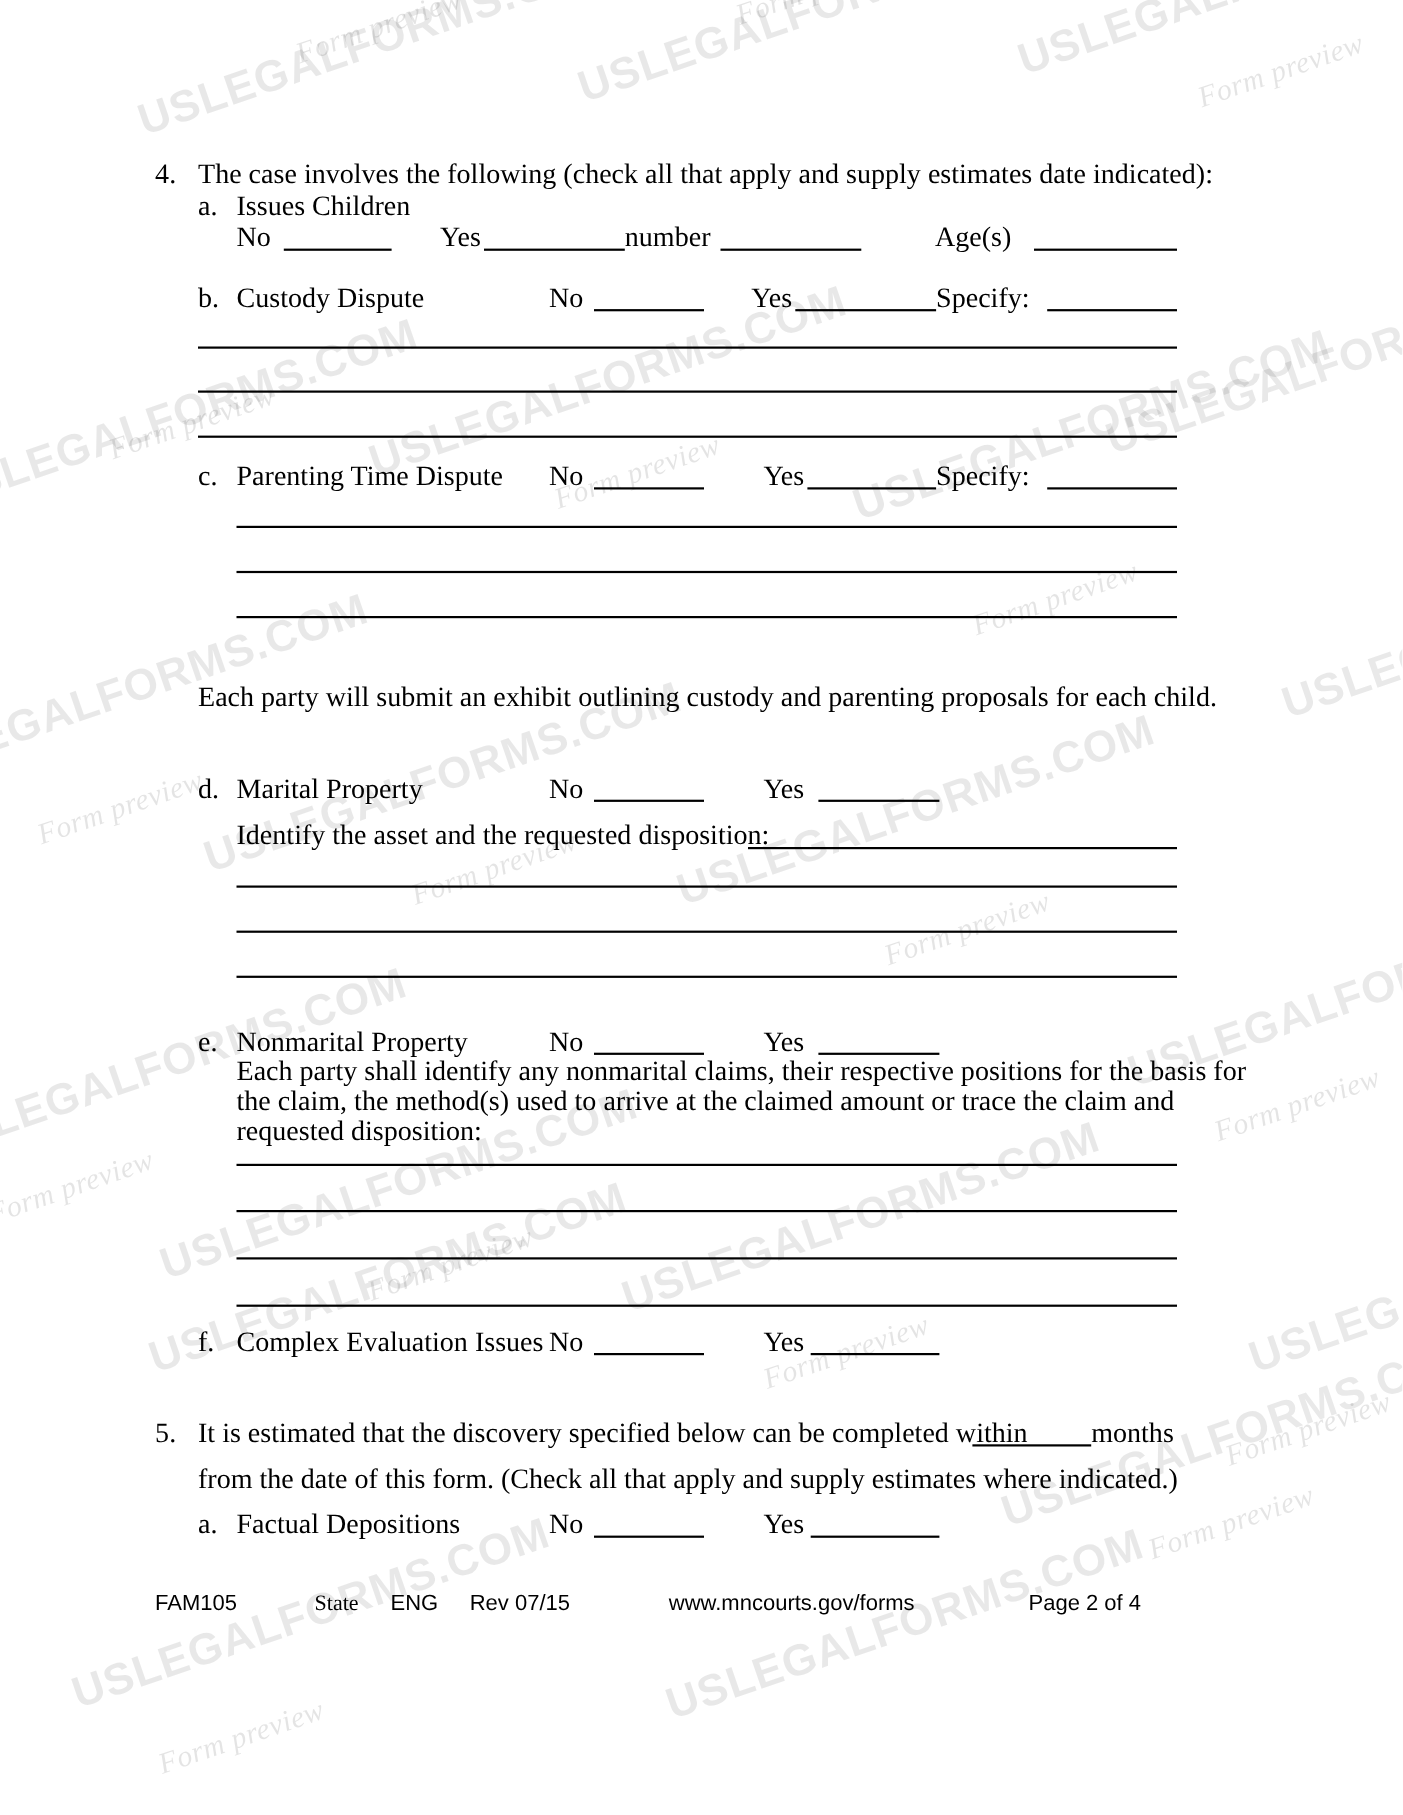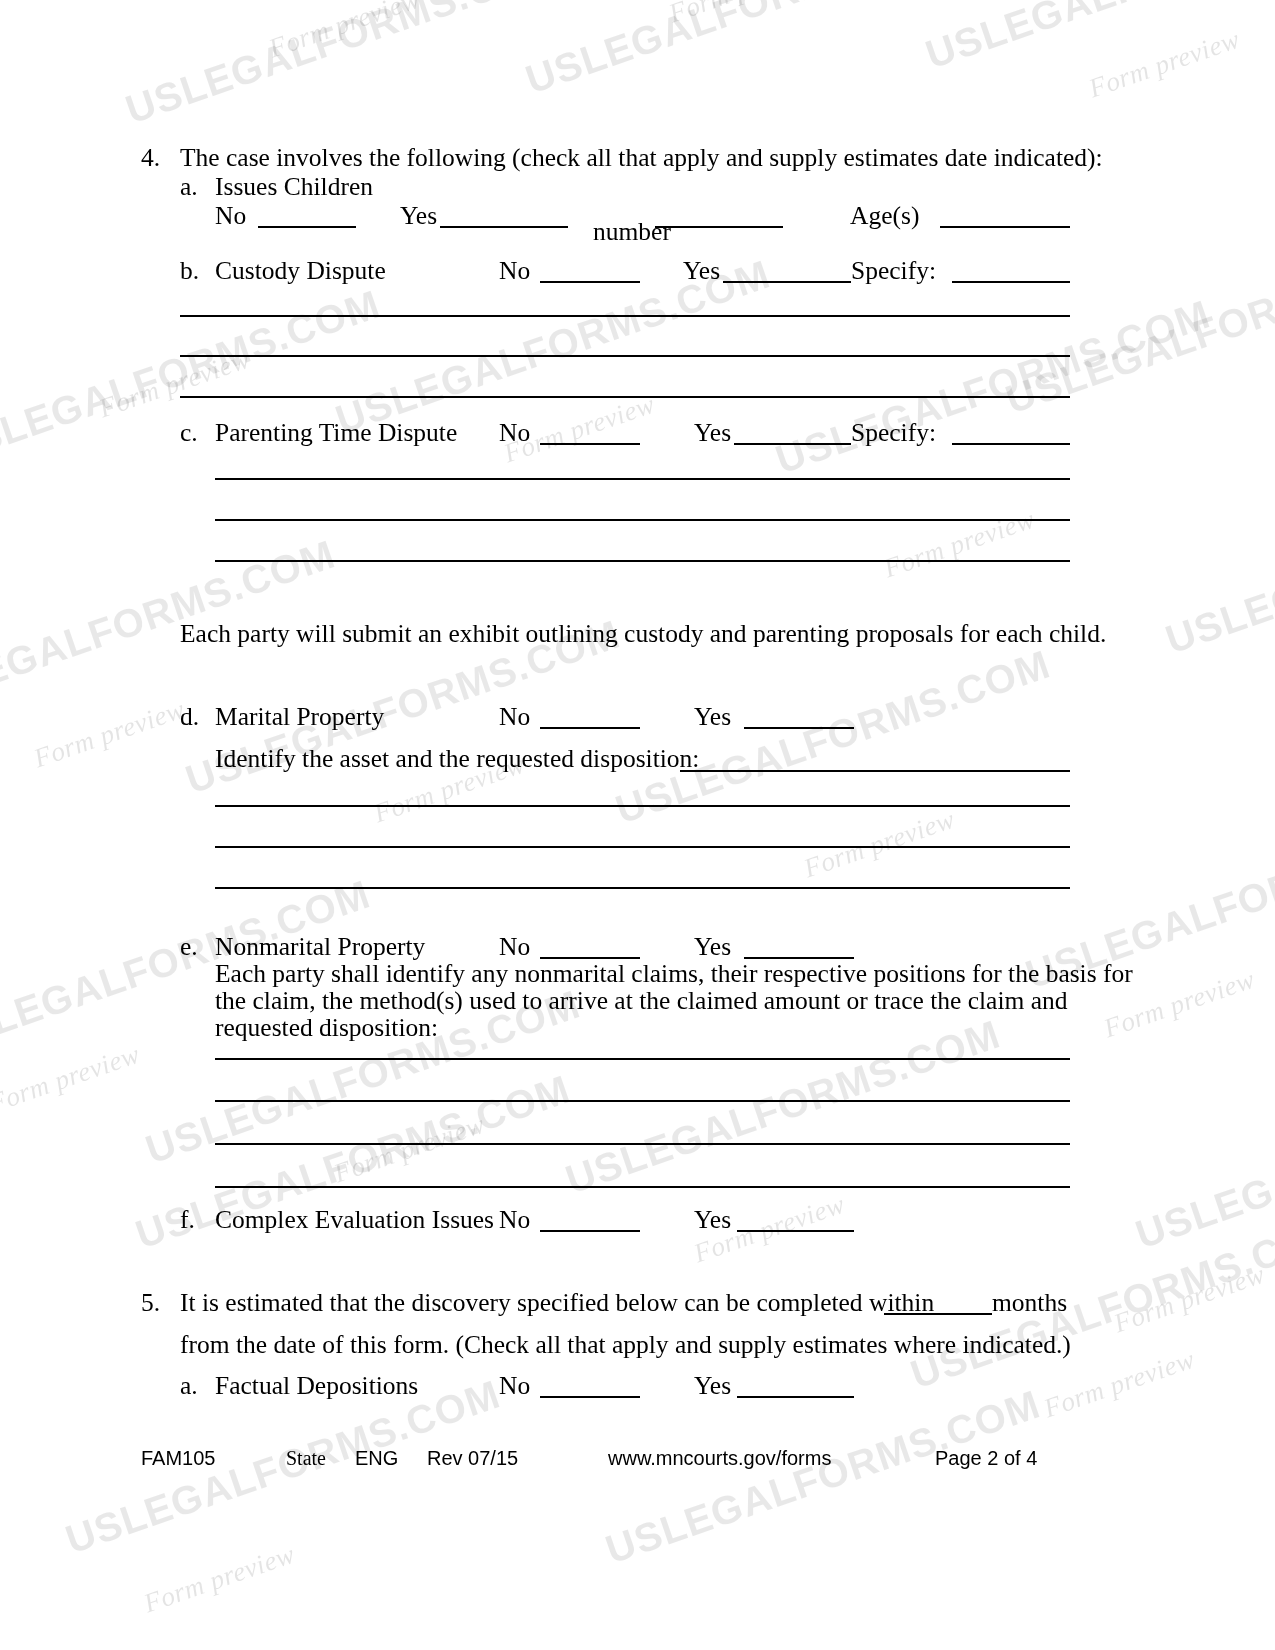--- a/index.html
+++ b/index.html
@@ -160,21 +160,21 @@
 
     <div class="letter" style="left:180px; top:172px;">a.</div>
     <div class="lbl" style="left:215px; top:172px;">Issues Children</div>
 
     <div class="lbl" style="left:215px; top:201px;">No</div>
     <div class="rule" style="left:258px; top:226px; width:98px;"></div>
 
     <div class="lbl" style="left:400px; top:201px;">Yes</div>
     <div class="rule" style="left:440px; top:226px; width:128px;"></div>
 
-    <div class="lbl" style="left:568px; top:217px;margin-left:25px;">number</div>
+    <div class="lbl" style="left:568px; top:201px;">number</div>
     <div class="rule" style="left:655px; top:226px; width:128px;"></div>
 
     <div class="lbl" style="left:850px; top:201px;">Age(s)</div>
     <div class="rule" style="left:940px; top:226px; width:130px;"></div>
 
     <div class="letter" style="left:180px; top:256px;">b.</div>
     <div class="lbl" style="left:215px; top:256px;">Custody Dispute</div>
 
     <div class="lbl" style="left:499px; top:256px;">No</div>
     <div class="rule" style="left:540px; top:281px; width:100px;"></div>

